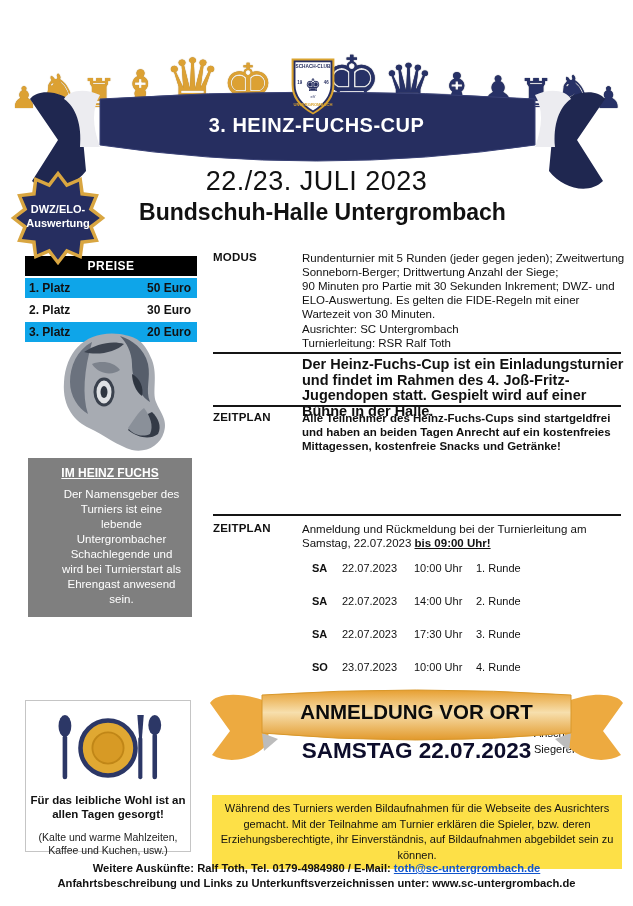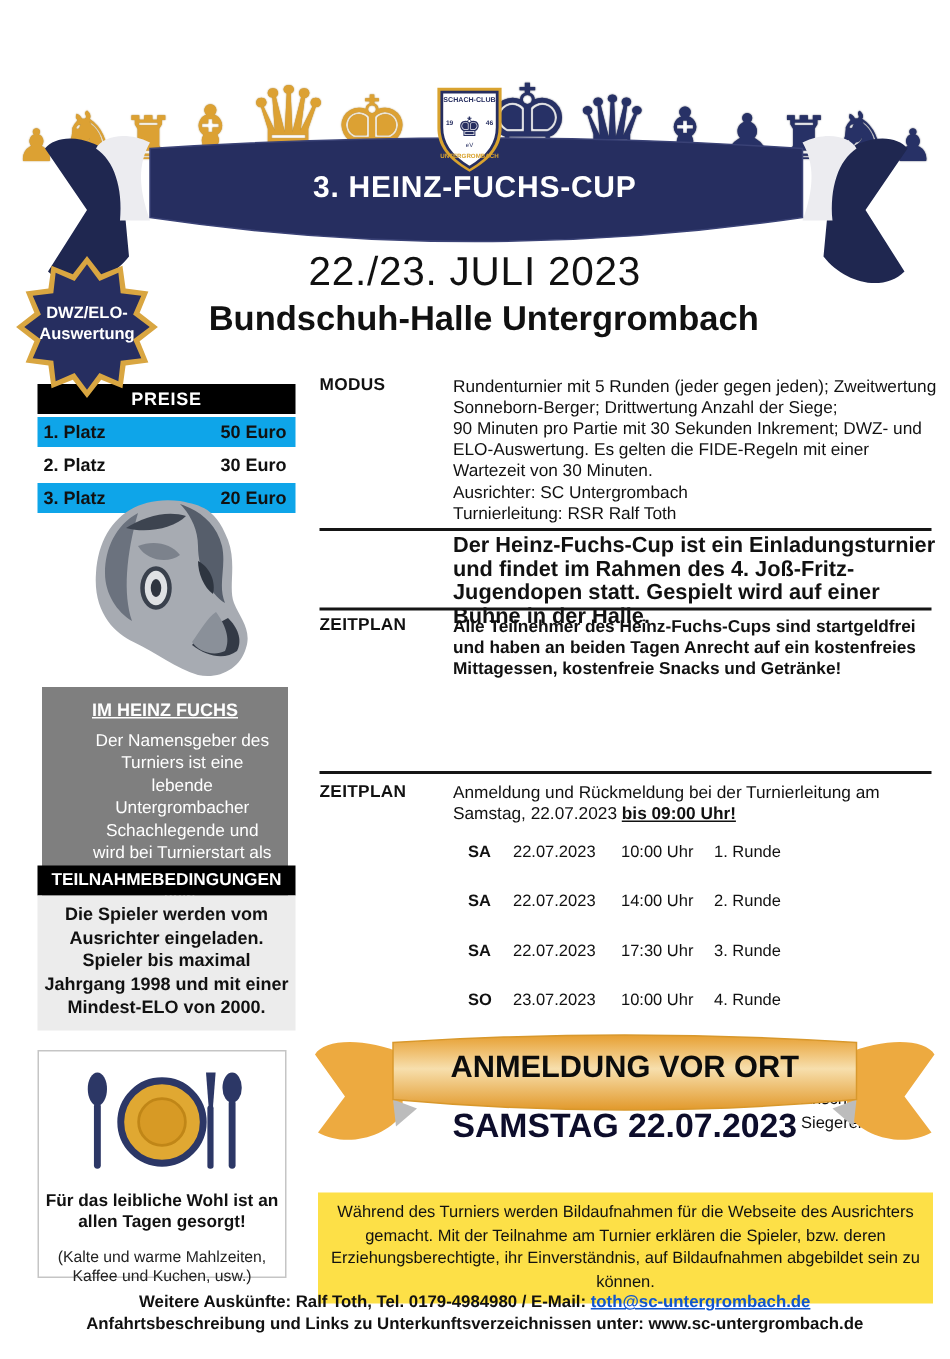--- a/index.html
+++ b/index.html
@@ -177,24 +177,20 @@
     <path d="M112,78 C118,86 122,96 118,104 C110,108 100,104 96,98 C102,90 106,82 112,78 Z" fill="#8a9099"></path>
     <path d="M60,34 C70,30 82,32 88,40 C80,46 66,44 60,34 Z" fill="#7c828c"></path>
     <path d="M100,44 C108,48 112,58 110,66 C104,62 100,52 100,44 Z" fill="#2e3540"></path>
   </svg>
 
   <div class="heinz-box">
     <div class="t">IM HEINZ FUCHS</div>
     <div class="b">Der Namensgeber des Turniers ist eine lebende Untergrombacher Schachlegende und wird bei Turnierstart als Ehrengast anwesend sein.</div>
   </div>
 
-  <div class="teilnahme">
-    <div class="hd">TEILNAHMEBEDINGUNGEN</div>
-    <div class="b">Die Spieler werden vom Ausrichter eingeladen. Spieler bis maximal Jahrgang 1998 und mit einer Mindest-ELO von 2000.</div>
-  </div>
 
   <div class="food-box">
     <svg width="110" height="74" viewBox="0 0 120 80">
       <ellipse cx="13" cy="16" rx="7" ry="12" fill="#2c3766"></ellipse>
       <rect x="10.5" y="26" width="5" height="48" rx="2.5" fill="#2c3766"></rect>
       <circle cx="60" cy="40" r="30" fill="#e0a832" stroke="#2c3766" stroke-width="5"></circle>
       <circle cx="60" cy="40" r="17" fill="#d79a25" stroke="#c08617" stroke-width="2"></circle>
       <path d="M92,4 L99,4 L97,30 L94,30 Z" fill="#2c3766"></path>
       <rect x="93" y="28" width="4.5" height="46" rx="2" fill="#2c3766"></rect>
       <ellipse cx="111" cy="15" rx="7" ry="11" fill="#2c3766"></ellipse>

